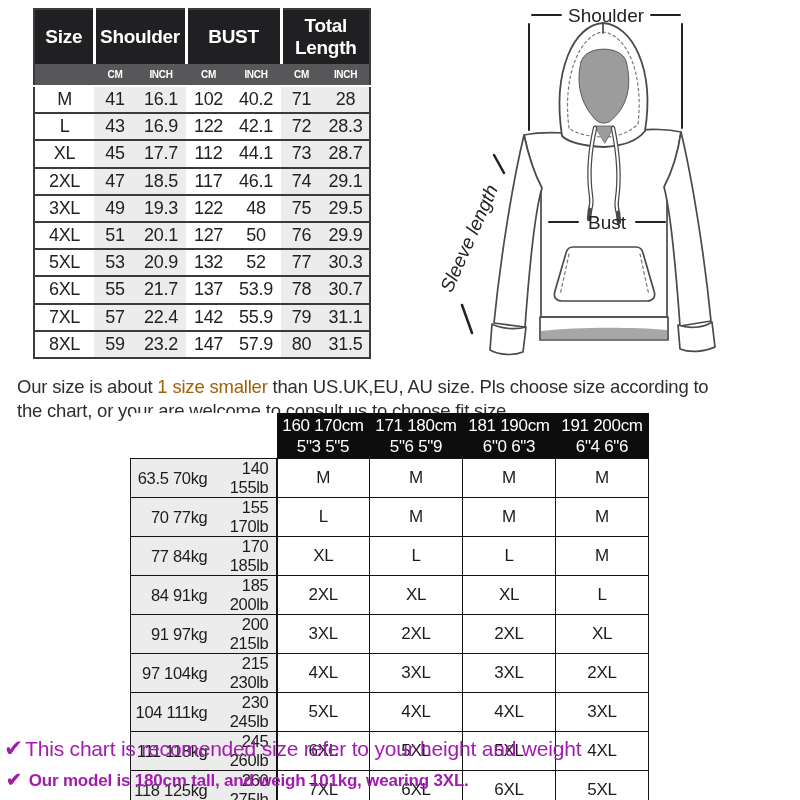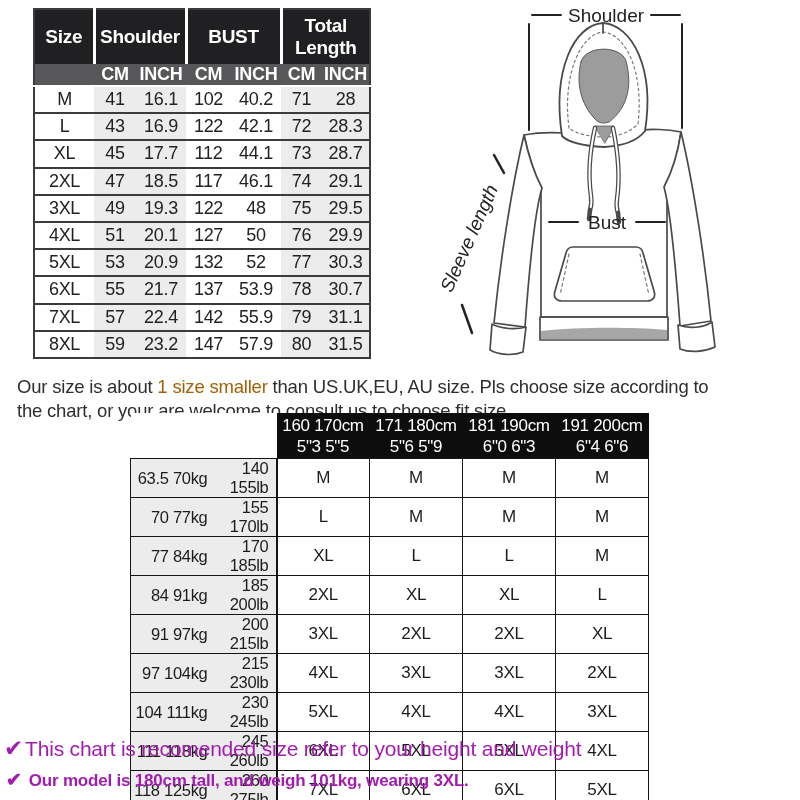--- a/index.html
+++ b/index.html
@@ -3,21 +3,21 @@
 <meta charset="utf-8">
 <style>
   html,body { margin:0; padding:0; background:#fff; font-family:"Liberation Sans", sans-serif; }
   .canvas { position:relative; width:800px; height:800px; background:#fff; overflow:hidden; color:#1c1c1c; }
 
   
   #size-table { position:absolute; left:33px; top:8px; border-collapse:collapse; table-layout:fixed; border:2px solid #3b3b3d;padding-left:36px; }
   #size-table th, #size-table td { padding:0; text-align:center; vertical-align:middle; letter-spacing:-0.3px; }
   #size-table .hdr-row th { background:#202022; color:#fff; font-size:19px; font-weight:700; height:54px; line-height:1.15; border-right:3px solid #fff; }
   #size-table .hdr-row th:last-child { border-right:none; }
-  #size-table .unit-row th { background:#57575a; color:#fff; font-size:18px; font-weight:700; height:21px; border-bottom:2px solid #fff; }
+  #size-table .unit-row th { background:#57575a; color:#fff; font-size:10px; font-weight:700; height:21px; border-bottom:2px solid #fff; }
   #size-table tbody td { height:25.2px; font-size:18px; color:#222; border-bottom:2px solid #3b3b3d; background:#fff; }
   #size-table tbody td:nth-child(2), #size-table tbody td:nth-child(3),
   #size-table tbody td:nth-child(6), #size-table tbody td:nth-child(7) { background:#ececec; }
 
   
   #hoodie-wrap { position:absolute; left:428px; top:0; width:372px; height:358px; }
   #hoodie-wrap text { fill:#222; font-size:19px; }
 
   
   #size-note { position:absolute; left:17px; top:356px; width:712px; font-size:18.5px; line-height:24px; color:#2e2e2e; letter-spacing:-0.2px; }

